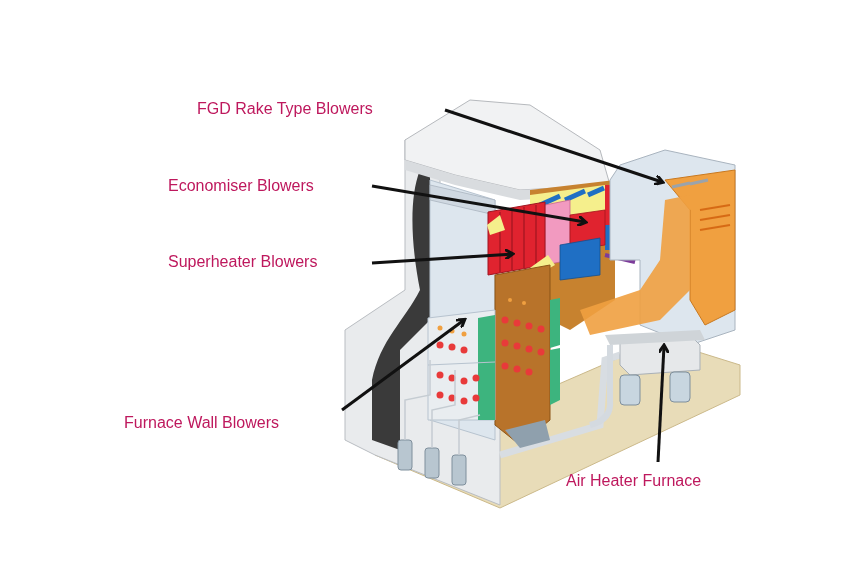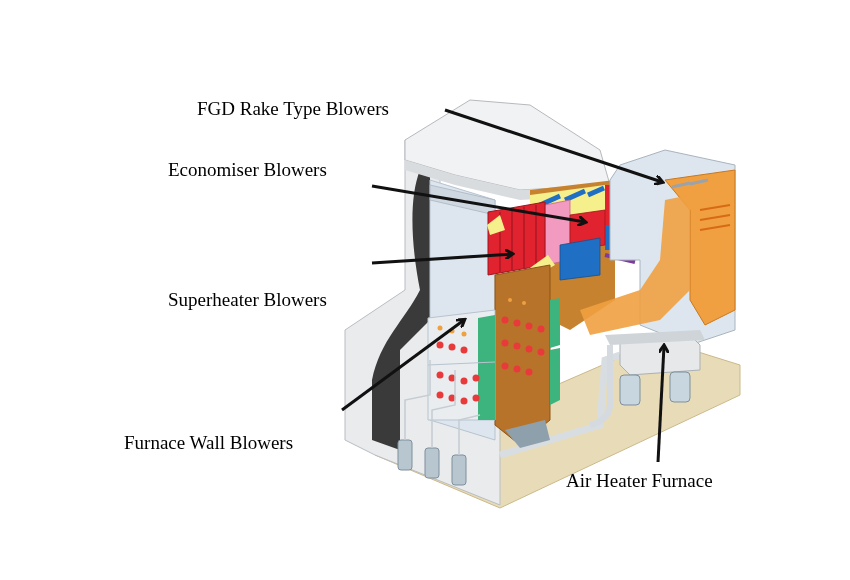--- a/index.html
+++ b/index.html
@@ -1,20 +1,20 @@
 <!DOCTYPE html>
 <html><head>
 <meta charset="utf-8">
 <style>
   html, body { margin: 0; padding: 0; background: #ffffff; }
   body { width: 850px; height: 580px; position: relative; overflow: hidden;
          font-family: "Liberation Sans", sans-serif; }
   #diagram { position: absolute; left: 0; top: 0; width: 850px; height: 580px; }
-  .callout-label { position: absolute; font-size: 19px; color: #000000; white-space: nowrap;
-                   line-height: 22px; font-family: Liberation Serif, serif; }
+  .callout-label { position: absolute; font-size: 16px; color: #be185d; white-space: nowrap;
+                   line-height: 22px; font-family: Liberation Sans, sans-serif; }
 </style>
 </head>
 <body>
 
 <svg id="diagram" viewBox="0 0 850 580" xmlns="http://www.w3.org/2000/svg">
   <defs>
     <marker id="arrowhead" markerWidth="10" markerHeight="10" refX="7" refY="5" orient="auto" markerUnits="userSpaceOnUse">
       <path d="M0,0 L8,5 L0,10" fill="none" stroke="#111" stroke-width="3" stroke-linejoin="miter"></path>
     </marker>
   </defs>
@@ -137,16 +137,16 @@
   <path d="M610,345 L610,400 Q612,420 590,425" fill="none" stroke="#d4dae0" stroke-width="6"></path>
 
   <line x1="445" y1="110" x2="662" y2="182" stroke="#111" stroke-width="3" marker-end="url(#arrowhead)"></line>
   <line x1="372" y1="186" x2="585" y2="222" stroke="#111" stroke-width="3" marker-end="url(#arrowhead)"></line>
   <line x1="372" y1="263" x2="512" y2="254" stroke="#111" stroke-width="3" marker-end="url(#arrowhead)"></line>
   <line x1="342" y1="410" x2="464" y2="320" stroke="#111" stroke-width="3" marker-end="url(#arrowhead)"></line>
   <line x1="658" y1="462" x2="664" y2="346" stroke="#111" stroke-width="3" marker-end="url(#arrowhead)"></line>
 </svg>
 
 <div class="callout-label" style="left:197px; top:98px;">FGD Rake Type Blowers</div>
-<div class="callout-label" style="left:168px; top:159px;">Economiser Blowers</div>
-<div class="callout-label" style="left:168px; top:251px;margin-top:38px;">Superheater Blowers</div>
-<div class="callout-label" style="left:124px; top:432px;">Furnace Wall Blowers</div>
+<div class="callout-label" style="left:168px; top:175px;">Economiser Blowers</div>
+<div class="callout-label" style="left:168px; top:251px;">Superheater Blowers</div>
+<div class="callout-label" style="left:124px; top:412px;">Furnace Wall Blowers</div>
 <div class="callout-label" style="left:566px; top:470px;">Air Heater Furnace</div>
 
 </body></html>

